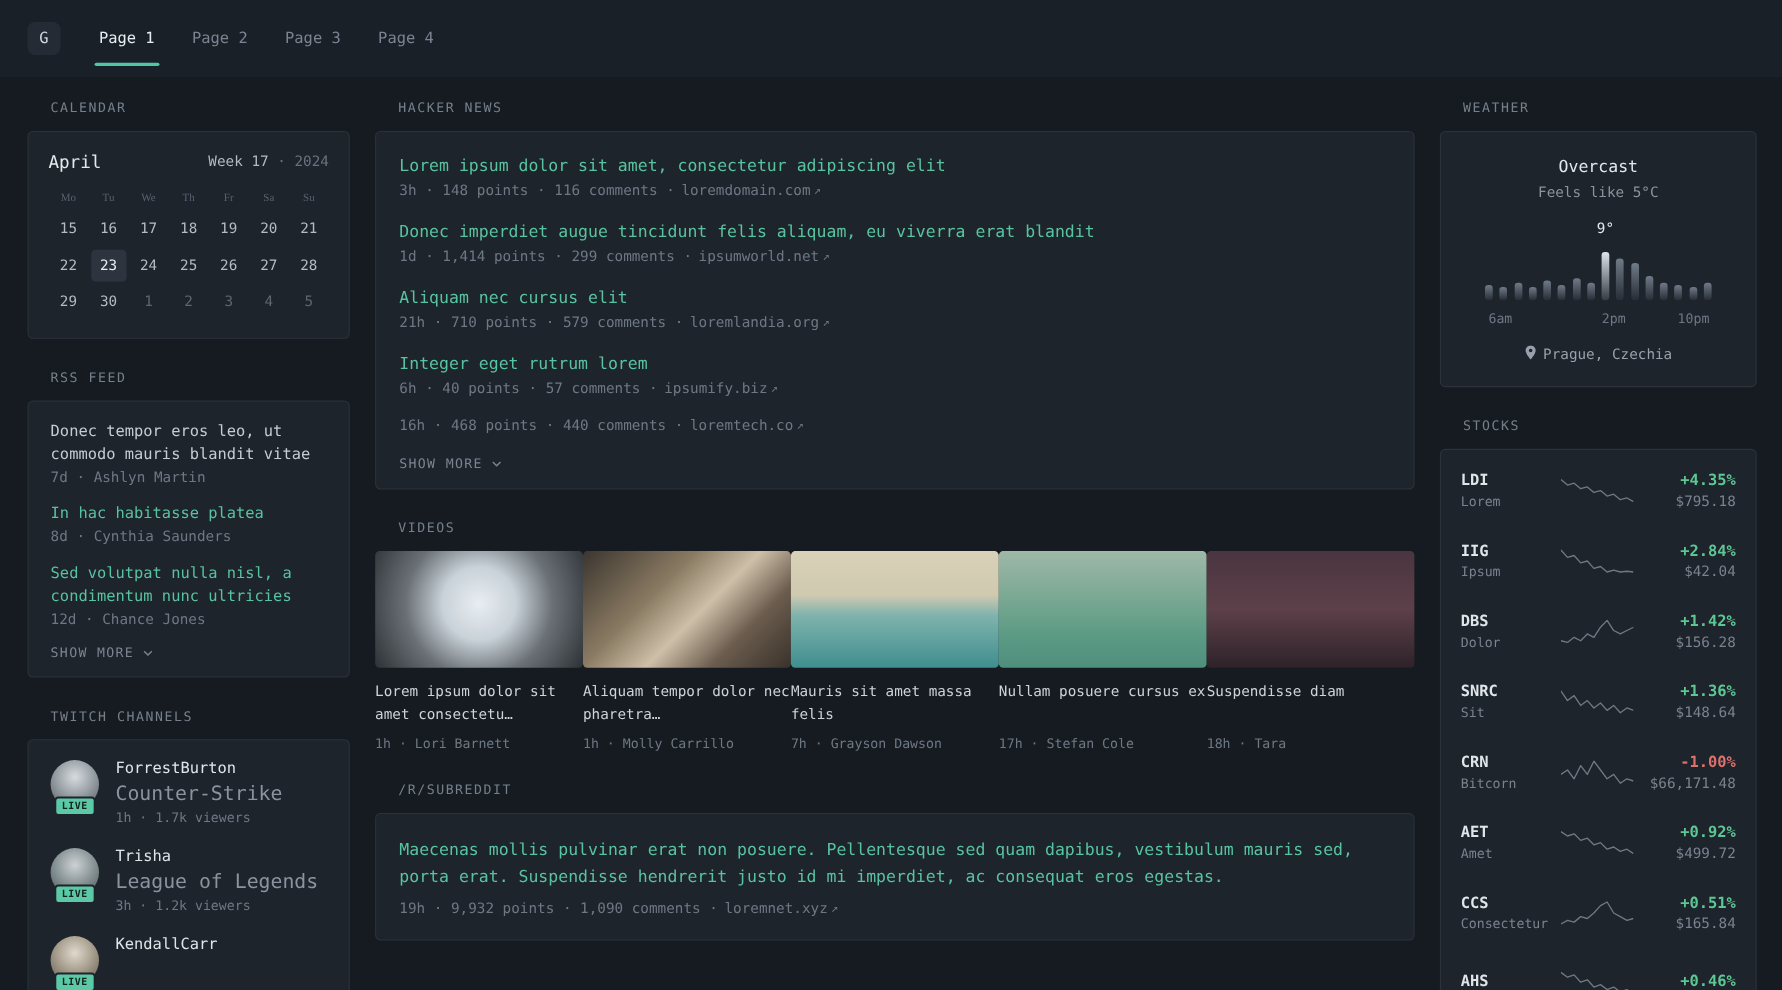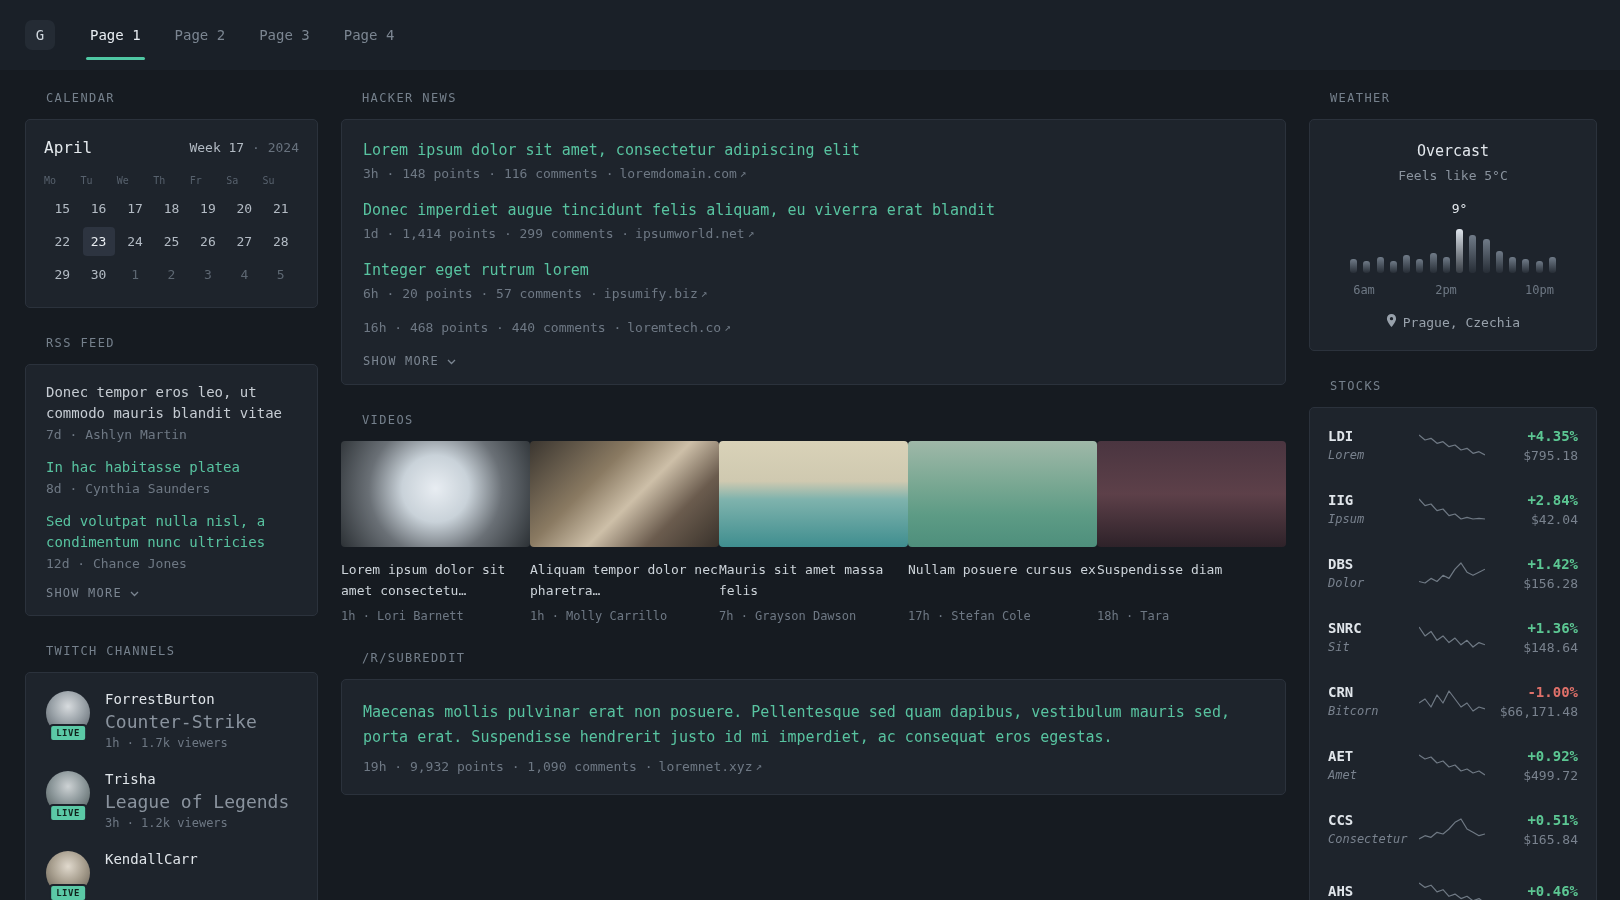--- a/index.html
+++ b/index.html
@@ -41,21 +41,21 @@
   .card { background:#1e242c; border:1px solid #2b323c; border-radius:5px; }
   
   .calendar { padding:18px; }
   .cal-head { display:flex; justify-content:space-between; align-items:center; }
   .cal-month { font-size:16px; color:#e4e9ed; }
   .cal-weekinfo { font-size:13px; }
   .cal-week { color:#b2bac3;margin-top:25px; }
   .cal-sep, .cal-year { color:#68727e; }
   .cal-dow, .cal-days { display:grid; grid-template-columns:repeat(7,1fr); margin-top:14px; row-gap:4px; }
   .cal-days { margin-top:2px; }
-  .dow { font-size:10px; color:#57616d; text-align:left; padding:4px 0 6px; }
+  .dow { font-size:10px; color:#57616d; text-align:center; padding:4px 0 6px;font-family:Liberation Serif, serif; }
   .day {
     font-size:13px; color:#b3bbc4; text-align:center; padding:7px 0;
     width:32px; justify-self:center; border-radius:4px;
   }
   .day.out { color:#5d6772; }
   .day.current { background:#2d3440; color:#e9edf1; }
   
   .rss { padding:17px 20px 15px; }
   .rss-item { margin-bottom:15px; }
   .feed-title { font-size:14px; line-height:1.5; color:#58c3a0; cursor:pointer; }
@@ -109,21 +109,21 @@
   .wbar.current { background:linear-gradient(180deg,#dfe5ec 0%,rgba(223,229,236,.12) 100%); }
   .w-temp { position:absolute; top:-22px; left:50%; transform:translateX(-50%); font-size:13px; color:#e6ebf0; }
   .w-times { position:relative; height:14px; margin:10px auto 0; width:206px; }
   .w-times span { position:absolute; top:0; transform:translateX(-50%); font-size:12px; color:#6e7884; }
   .w-loc { display:flex; align-items:center; justify-content:center; gap:6px; margin-top:17px; font-size:13px; color:#98a1ab; }
   
   .stocks { padding:5px 18px; }
   .stock-row { display:flex; align-items:center; min-height:64px; cursor:pointer; }
   .stock-left { width:88px; }
   .stock-sym { font-size:14px; font-weight:bold; color:#e0e5ea; }
-  .stock-name { font-size:12px; color:#79828e; margin-top:4px;font-style:italic; }
+  .stock-name { font-size:12px; color:#79828e; margin-top:4px; }
   .stock-spark { flex:1; display:flex; justify-content:center; }
   .stock-right { text-align:right; min-width:90px; }
   .stock-change { font-size:14px; font-weight:bold; }
   .pos { color:#5cc793; }
   .neg { color:#e0716a; }
   .stock-price { font-size:13px; color:#79828e; margin-top:4px; }
 </style>
 </head>
 <body>
 
@@ -276,23 +276,29 @@
                 <span>3h · 148 points · 116 comments ·</span><span class="domain">loremdomain.com</span><span class="ext">↗</span>
               </div>
             </div>
             <div class="hn-item">
               <div class="hn-title">Donec imperdiet augue tincidunt felis aliquam, eu viverra erat blandit</div>
               <div class="hn-meta">
                 <span>1d · 1,414 points · 299 comments ·</span><span class="domain">ipsumworld.net</span><span class="ext">↗</span>
               </div>
             </div>
             <div class="hn-item">
+              <div class="hn-title">Aliquam nec cursus elit</div>
+              <div class="hn-meta">
+                <span>21h · 710 points · 579 comments ·</span><span class="domain">loremlandia.org</span><span class="ext">↗</span>
+              </div>
+            </div>
+            <div class="hn-item">
               <div class="hn-title">Integer eget rutrum lorem</div>
               <div class="hn-meta">
-                <span>6h · 20 points · 57 comments ·</span><span class="domain">ipsumify.biz</span><span class="ext">↗</span>
+                <span>6h · 40 points · 57 comments ·</span><span class="domain">ipsumify.biz</span><span class="ext">↗</span>
               </div>
             </div>
             <div class="hn-item">
               <div class="hn-meta">
                 <span>16h · 468 points · 440 comments ·</span><span class="domain">loremtech.co</span><span class="ext">↗</span>
               </div>
             </div>
           </div>
         <button class="showmore">
           <span>SHOW MORE</span>
@@ -375,21 +381,21 @@
             <div class="wbar" style="height: 38px;"></div>
             <div class="wbar" style="height: 34px;"></div>
             <div class="wbar" style="height: 22px;"></div>
             <div class="wbar" style="height: 16px;"></div>
             <div class="wbar" style="height: 14px;"></div>
             <div class="wbar" style="height: 12px;"></div>
             <div class="wbar" style="height: 16px;"></div>
           </div>
         <div class="w-times">
             <span style="left: 14px;">6am</span>
-            <span style="left: 96px;">2pm</span>
+            <span style="left: 117px;">2pm</span>
             <span style="left: 189.5px;">10pm</span>
           </div>
         <div class="w-loc">
           <span>
             <svg width="11" height="13" viewBox="0 0 12 14">
                 <path d="M6 0C3.2 0 1 2.2 1 5c0 3.4 5 9 5 9s5-5.6 5-9c0-2.8-2.2-5-5-5zm0 6.8A1.8 1.8 0 1 1 6 3.2a1.8 1.8 0 0 1 0 3.6z" fill="#98a1ab"></path>
               </svg>
           </span>
           <span>Prague, Czechia</span>
         </div>

